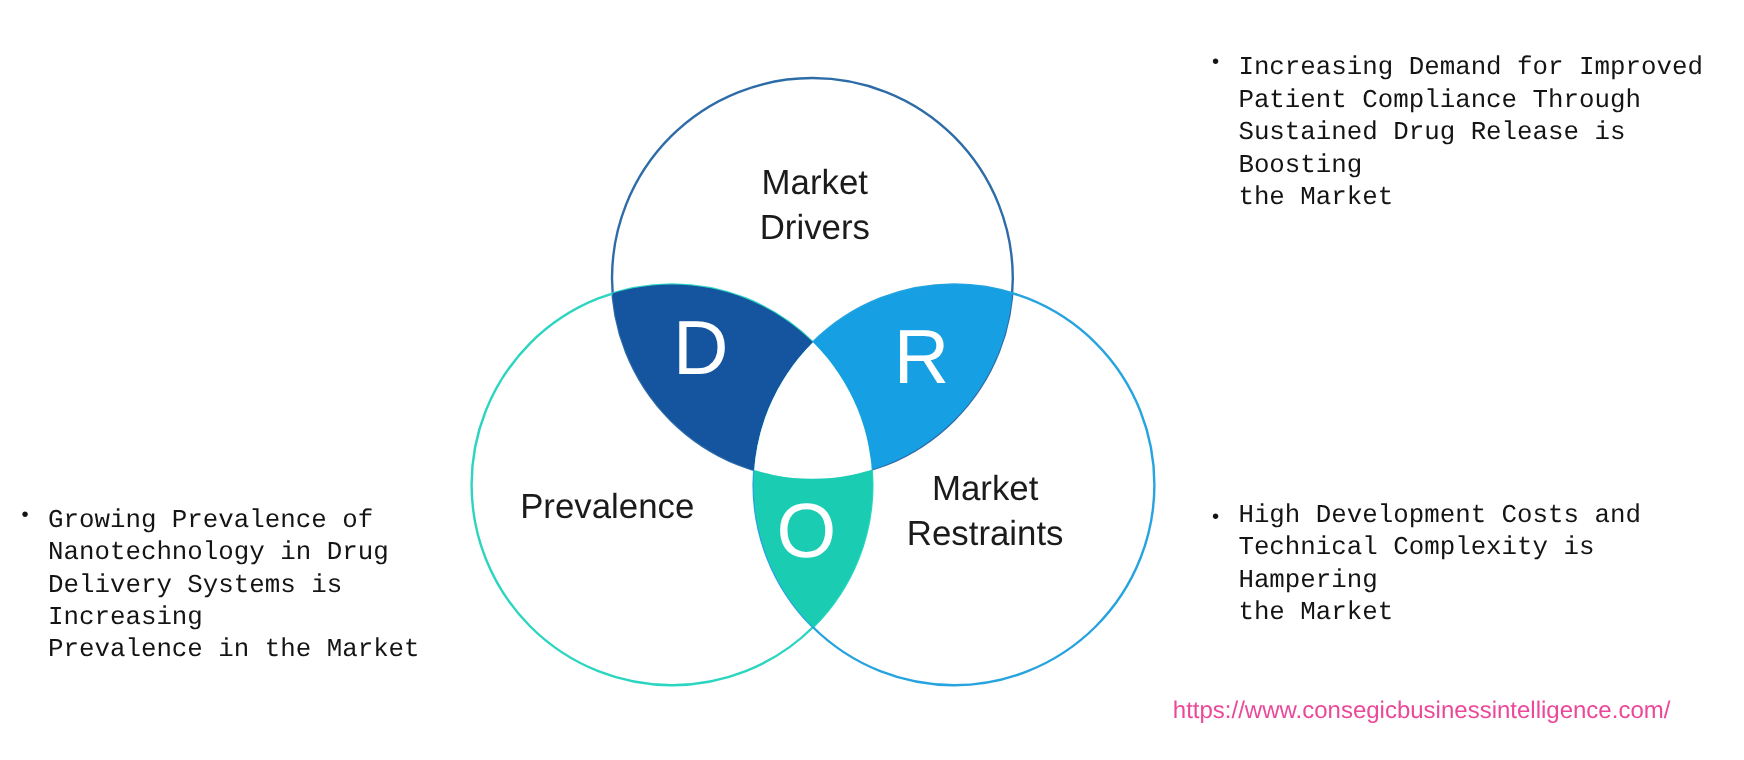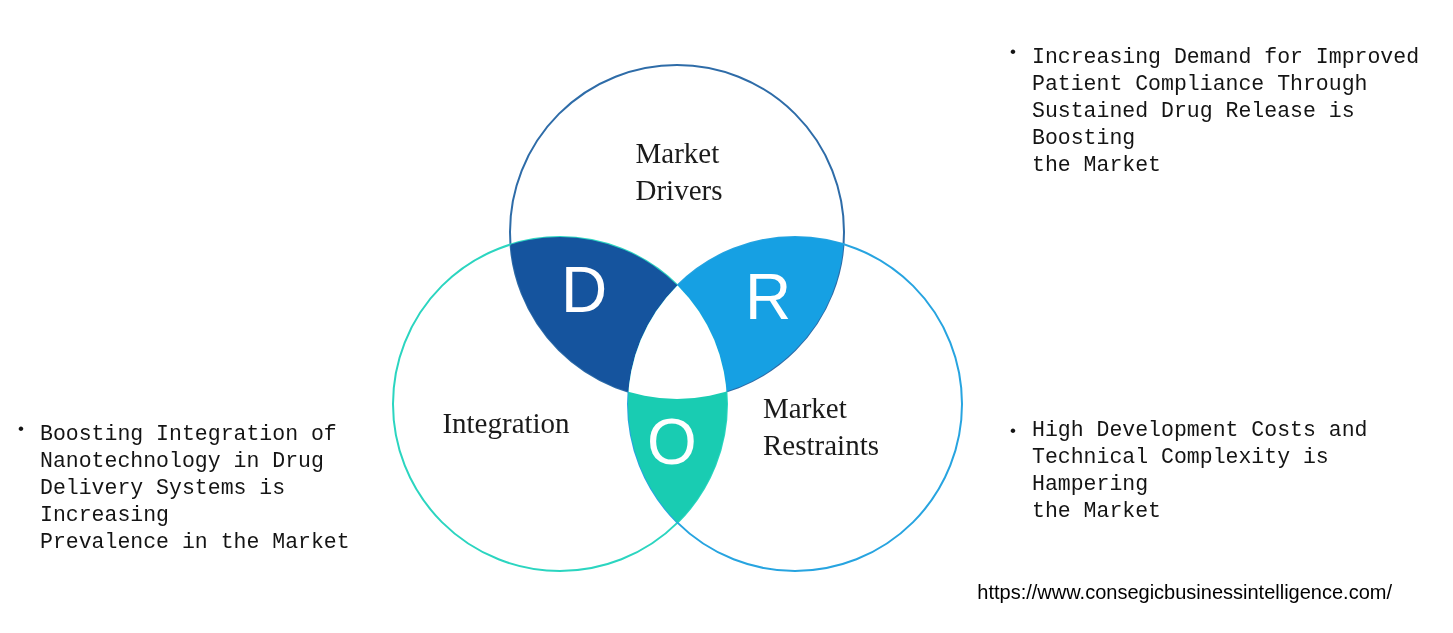--- a/index.html
+++ b/index.html
@@ -16,26 +16,25 @@
     overflow: hidden;
   }
   #venn-svg {
     position: absolute;
     left: 0;
     top: 0;
   }
   .diagram-label {
     position: absolute;
     transform: translate(-50%, -50%);
-    text-align: left;
+    text-align: center;
     color: #1b1b1b;
     font-size: 29px;
     line-height: 37px;
     white-space: pre-line;
-    font-family: Liberation Serif, serif;
   }
   #label-drivers     { left: 679px; top: 172px; }
   #label-opportunity { left: 506px; top: 423px; }
   #label-restraints  { left: 821px; top: 427px; }
 
   .region-letter {
     position: absolute;
     transform: translate(-50%, -50%);
     color: #ffffff;
     font-size: 64px;
@@ -69,21 +68,21 @@
   }
   #bullet-driver      { left: 1010px; top: 44px;  width: 420px; }
   #bullet-opportunity { left: 18px;   top: 421px; width: 370px; }
   #bullet-restraint   { left: 1010px; top: 417px; width: 420px; }
 
   #footer-url {
     position: absolute;
     right: 61px;
     top: 581px;
     font-size: 20px;
-    color: #000000;
+    color: #ec4899;
   }
 </style>
 </head>
 <body>
 
 <div id="canvas">
 
   <svg id="venn-svg" width="1453" height="633" viewBox="0 0 1453 633">
     <defs>
       <clipPath id="clipTop">
@@ -110,39 +109,39 @@
 
     <g clip-path="url(#clipTop)">
       <g clip-path="url(#clipLeft)">
         <circle cx="795" cy="404" r="167" fill="#FFFFFF"></circle>
       </g>
     </g>
   </svg>
 
   <div class="diagram-label" id="label-drivers">Market
 Drivers</div>
-  <div class="diagram-label" id="label-opportunity">Integration</div>
+  <div class="diagram-label" id="label-opportunity">Prevalence</div>
   <div class="diagram-label" id="label-restraints">Market
 Restraints</div>
 
   <div class="region-letter" id="letter-d">D</div>
   <div class="region-letter" id="letter-r">R</div>
   <div class="region-letter" id="letter-o">O</div>
 
   <div class="bullet-item raised" id="bullet-driver">
     <span class="bullet-marker">•</span>
     <span class="bullet-text">Increasing Demand for Improved
 Patient Compliance Through
 Sustained Drug Release is Boosting
 the Market</span>
   </div>
 
   <div class="bullet-item raised" id="bullet-opportunity">
     <span class="bullet-marker">•</span>
-    <span class="bullet-text">Boosting Integration of
+    <span class="bullet-text">Growing Prevalence of
 Nanotechnology in Drug
 Delivery Systems is Increasing
 Prevalence in the Market</span>
   </div>
 
   <div class="bullet-item" id="bullet-restraint">
     <span class="bullet-marker">•</span>
     <span class="bullet-text">High Development Costs and
 Technical Complexity is Hampering
 the Market</span>

